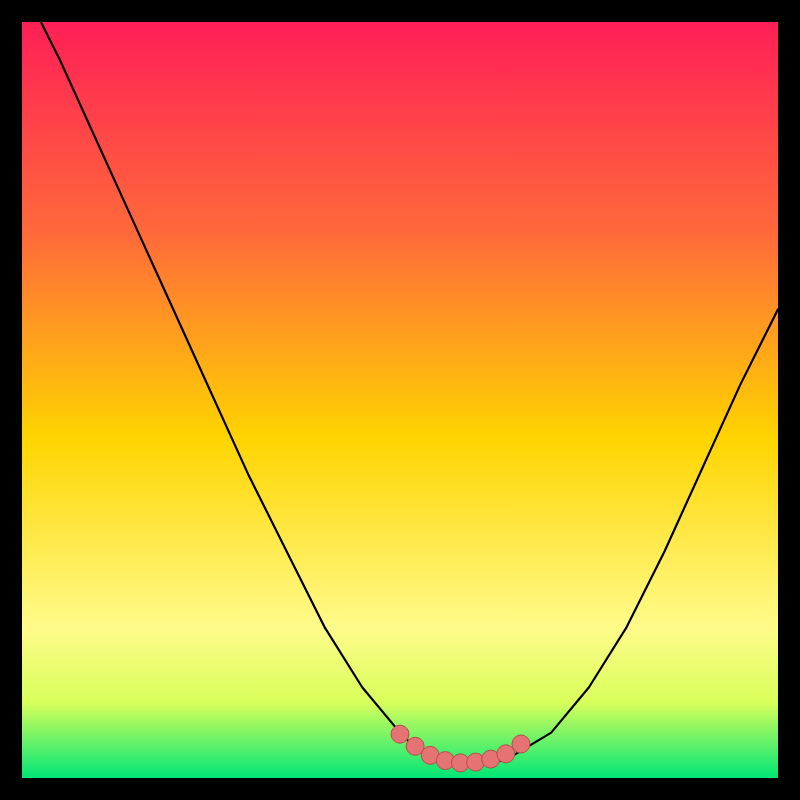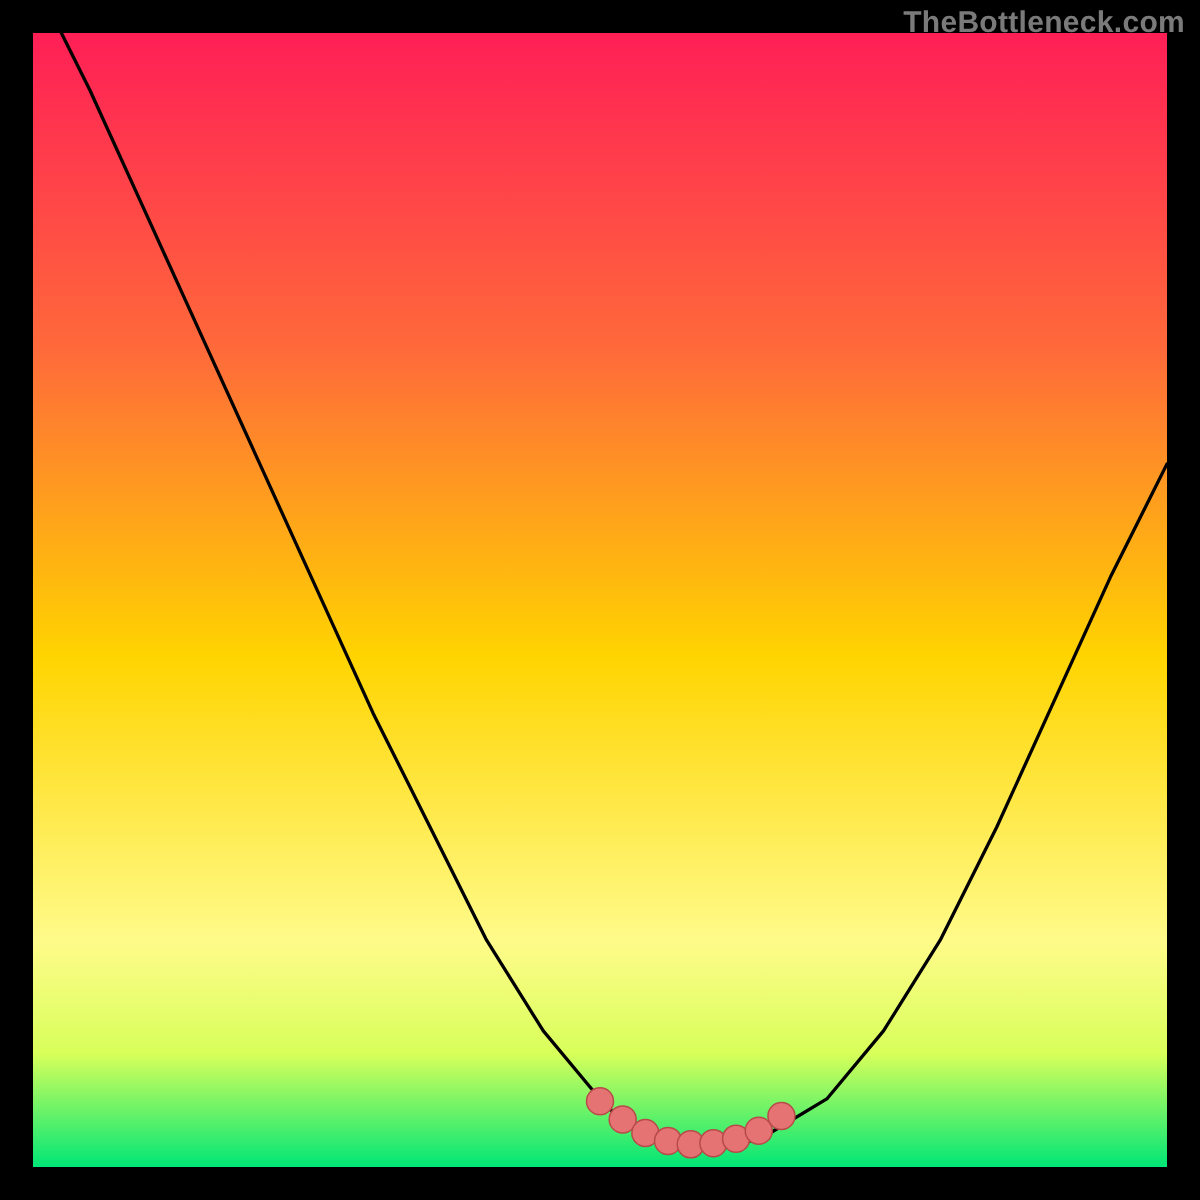--- a/index.html
+++ b/index.html
@@ -32,21 +32,20 @@
   .plot svg {
     display: block;
     width: 100%;
     height: 100%;
   }
 </style>
 </head>
 <body>
 
 <div class="frame">
-  <div class="watermark">TheBottleneck.com</div>
   <div class="plot">
     <svg viewBox="0 0 756 756" preserveAspectRatio="none">
       <defs>
         <linearGradient id="bg" x1="0" y1="0" x2="0" y2="1">
           <stop id="g0" offset="0%" stop-color="#ff1f56"></stop>
           <stop id="g1" offset="28%" stop-color="#ff6a3a"></stop>
           <stop id="g2" offset="55%" stop-color="#ffd400"></stop>
           <stop id="g3" offset="80%" stop-color="#fffb8a"></stop>
           <stop id="g4" offset="90%" stop-color="#d8ff5a"></stop>
           <stop id="g5" offset="100%" stop-color="#00e676"></stop>

